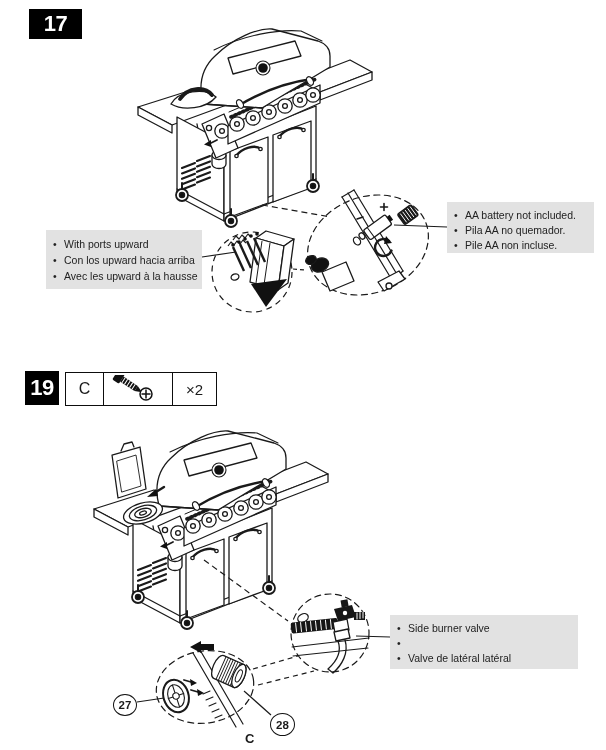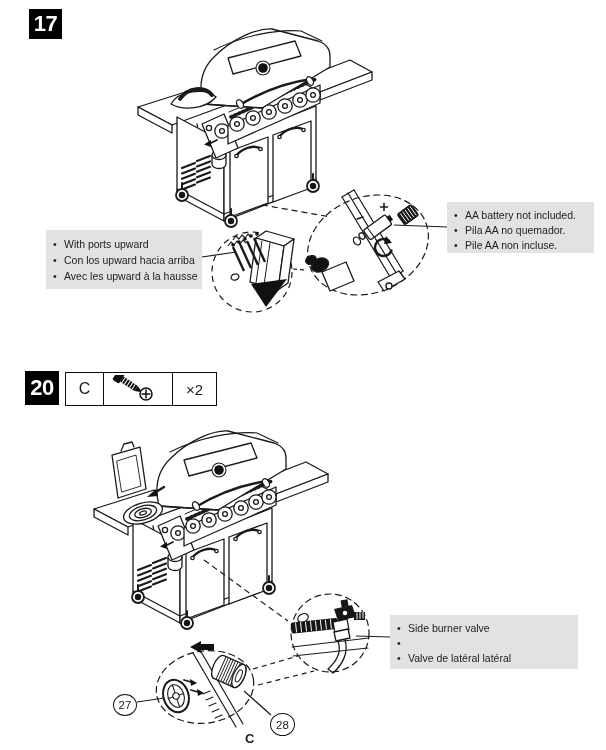--- a/index.html
+++ b/index.html
@@ -17,21 +17,21 @@
   .cell-qty{width:44px;font-size:15px;}
   .callout{position:absolute;background:#e2e2e2;font-size:10.5px;line-height:15px;color:#222;
            padding:6px 8px 5px 7px;box-sizing:border-box;}
   .callout .line{display:flex;gap:5px;white-space:nowrap;}
   .callout .b{width:6px;flex:none;}
   .co-ports{left:46px;top:230px;width:156px;height:59px;line-height:16px;}
   .co-batt{left:447px;top:202px;width:147px;height:51px;}
   .co-valve{left:390px;top:615px;width:188px;height:54px;}
   .circle-label{position:absolute;border:1.3px solid #111;border-radius:50%;background:#fff;
                 display:flex;align-items:center;justify-content:center;
-                font-size:11.5px;font-weight:400;}
+                font-size:11.5px;font-weight:700;}
   .lbl-27{left:113px;top:694px;width:22px;height:20px;}
   .lbl-28{left:270px;top:713px;width:23px;height:21px;}
   .screw-letter{position:absolute;left:245px;top:731px;font-size:13px;font-weight:bold;}
 </style>
 </head>
 <body>
 
 <div class="canvas">
 
 <svg class="art" width="606" height="750" viewBox="0 0 606 750">
@@ -264,21 +264,21 @@
     <polygon points="197,683 190,679 191,686" fill="#111" stroke="none"></polygon>
     <path d="M191,690 L198,692" fill="none" stroke-width="1.8"></path>
     <polygon points="204,693 197,689 198,696" fill="#111" stroke="none"></polygon>
   </g>
 
   <g>
     <polygon points="190,647 201,641 201,644 214,644 214,650 201,650 201,653" fill="#111"></polygon>
   </g>
 </svg>
 
-<div class="step-badge" style="left:29px;top:9px;width:33px;height:30px;">17</div>
+<div class="step-badge" style="left:29px;top:9px;width:53px;height:30px;">17</div>
 
 <div class="callout co-ports">
   <div class="line">
     <span class="b">•</span>
     <span>With ports upward</span>
       </div>
   <div class="line">
     <span class="b">•</span>
     <span>Con los upward hacia arriba</span>
       </div>
@@ -296,21 +296,21 @@
   <div class="line">
     <span class="b">•</span>
     <span>Pila AA no quemador.</span>
       </div>
   <div class="line">
     <span class="b">•</span>
     <span>Pile AA non incluse.</span>
       </div>
 </div>
 
-<div class="step-badge" style="left:25px;top:371px;width:34px;height:34px;">20</div>
+<div class="step-badge" style="left:25px;top:371px;width:34px;height:34px;">19</div>
 
 <div class="parts-box">
   <div class="parts-cell cell-letter">C</div>
   <div class="parts-cell cell-icon">
     <svg width="60" height="28" viewBox="0 0 60 28">
       <g transform="rotate(33 22 10)">
         <rect x="4" y="4" width="8" height="11" rx="1.5" fill="#111"></rect>
         <rect x="12" y="6.5" width="17" height="6" fill="#111"></rect>
         <path d="M14,6.5 V12.5 M17,6.5 V12.5 M20,6.5 V12.5 M23,6.5 V12.5 M26,6.5 V12.5" stroke="#fff" stroke-width="1"></path>
         <polygon points="29,6.5 36,9.5 29,12.5" fill="#111"></polygon>

